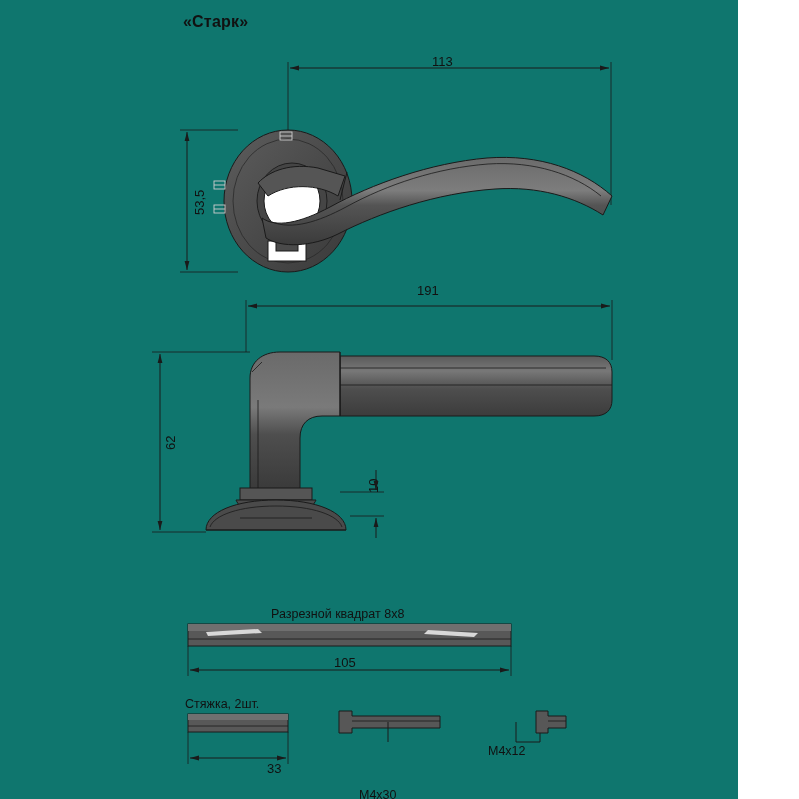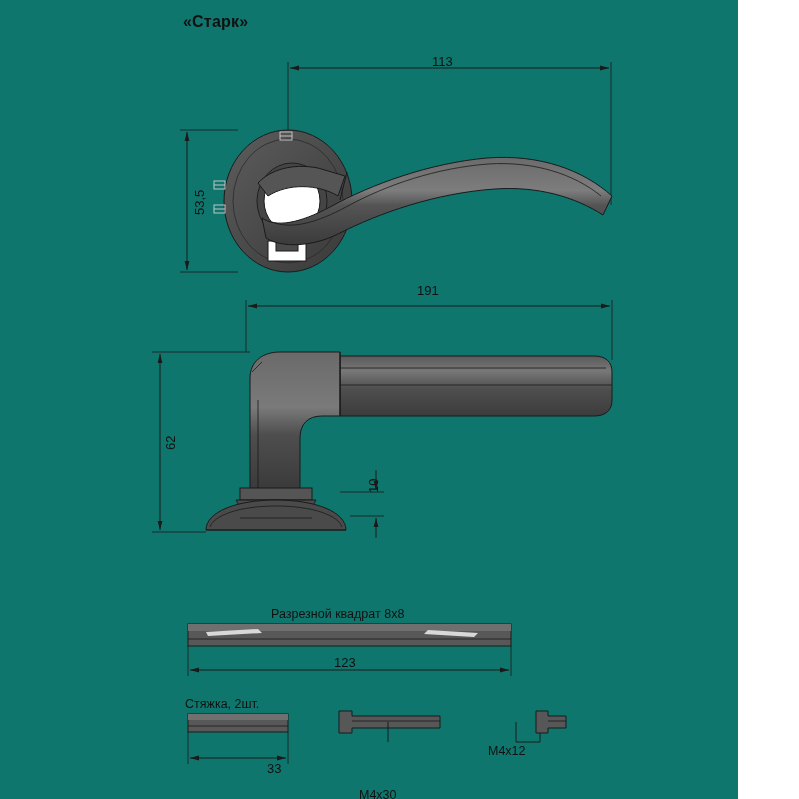--- a/index.html
+++ b/index.html
@@ -65,21 +65,21 @@
   <div class="title">«Старк»</div>
 
   <div class="dimtext" style="left:432px; top:46px;margin-top:8px;">113</div>
   <div class="dimtext vert" style="left:192px; top:215px;">53,5</div>
 
   <div class="dimtext" style="left:417px; top:283px;">191</div>
   <div class="dimtext vert" style="left:163px; top:450px;">62</div>
   <div class="dimtext vert" style="left:366px; top:493px;">10</div>
 
   <div class="caption" style="left:271px; top:607px;">Разрезной квадрат 8x8</div>
-  <div class="dimtext" style="left:334px; top:655px;">123</div>
+  <div class="dimtext" style="left:334px; top:655px;">105</div>
 
   <div class="caption" style="left:185px; top:697px;">Стяжка, 2шт.</div>
   <div class="dimtext" style="left:226px; top:761px;margin-left:41px;">33</div>
 
   <div class="caption" style="left:359px; top:744px;margin-top:44px;">M4x30</div>
   <div class="caption" style="left:488px; top:744px;">M4x12</div>
 
   <svg class="layer" viewBox="0 0 799 799">
     <defs>
       <marker id="arrowL" markerWidth="10" markerHeight="8" refX="9" refY="4" orient="auto">

